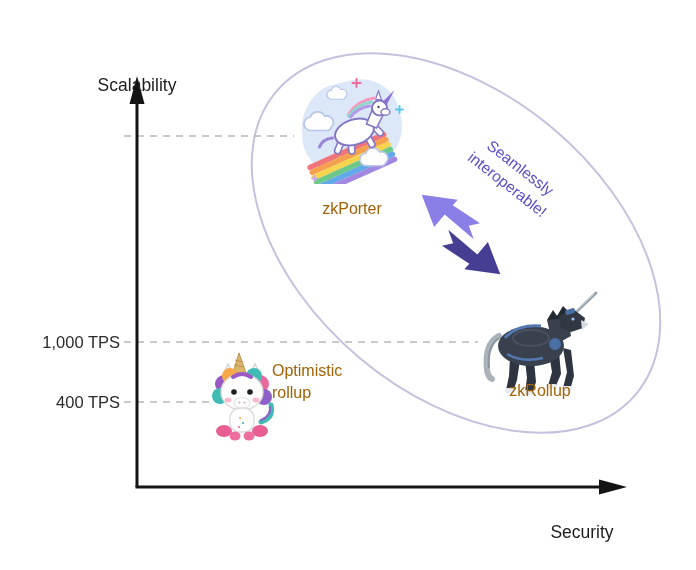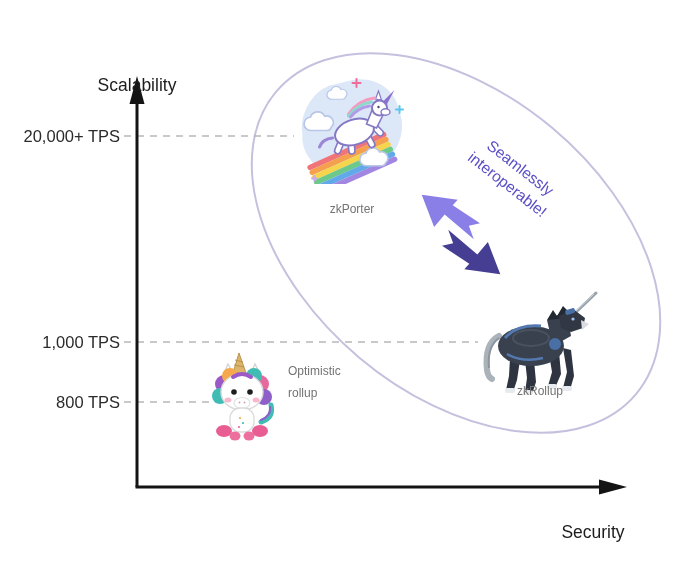--- a/index.html
+++ b/index.html
@@ -4,21 +4,21 @@
 <style>
   html,body{margin:0;padding:0;background:#fff;}
   .canvas{
     position:relative;width:696px;height:570px;background:#ffffff;overflow:hidden;
     font-family:"Liberation Sans", sans-serif;
   }
   .canvas svg.overlay{position:absolute;left:0;top:0;}
   .lbl{position:absolute;white-space:pre-line;}
   .axis-title{font-size:17.5px;color:#1d1d1d;}
   .tick{font-size:16.5px;color:#2b2b2b;text-align:right;line-height:18px;}
-  .sol-label{font-size:12px;color:#737373;line-height:22px;}
+  .sol-label{font-size:16px;color:#a16207;line-height:22px;}
   .center-x{transform:translateX(-50%);text-align:center;}
   .annotation{
     font-size:15.5px;color:#5a4fc6;line-height:21px;text-align:center;
     transform:translate(-50%,-50%) rotate(38deg);
   }
   .art{position:absolute;}
 </style>
 </head>
 <body>
 
@@ -156,27 +156,26 @@
       <rect x="21" y="56" width="24" height="24" rx="10" fill="#ffffff" stroke="#dadada" stroke-width="1.3"></rect>
       <circle cx="31" cy="66" r="1.1" fill="#f5a84c"></circle>
       <circle cx="34" cy="71" r="1.1" fill="#41bcb4"></circle>
       <circle cx="30" cy="75" r="1.1" fill="#e8699e"></circle>
       <ellipse cx="26" cy="84" rx="5.5" ry="4.5" fill="#ec6f9e"></ellipse>
       <ellipse cx="40" cy="84" rx="5.5" ry="4.5" fill="#ec6f9e"></ellipse>
     </svg>
   </div>
 
   <div class="lbl axis-title center-x" style="left:137px;top:46px;margin-top:29px;">Scalability</div>
-  <div class="lbl axis-title center-x" style="left:582px;top:522px;margin-left:11px;">Security</div>
+  <div class="lbl axis-title center-x" style="left:582px;top:522px;">Security</div>
 
-  <div class="lbl tick" style="right:576px;top:127px;">20,000+ TPS</div>
   <div class="lbl tick" style="right:576px;top:333px;">1,000 TPS</div>
-  <div class="lbl tick" style="right:576px;top:393px;">800 TPS</div>
+  <div class="lbl tick" style="right:576px;top:393px;">400 TPS</div>
 
   <div class="lbl sol-label center-x" style="left:352px;top:198px;">zkPorter</div>
   <div class="lbl sol-label center-x" style="left:540px;top:380px;">zkRollup</div>
-  <div class="lbl sol-label" style="left:288px;top:360px;">Optimistic
+  <div class="lbl sol-label" style="left:272px;top:360px;">Optimistic
 rollup</div>
 
   <div class="lbl annotation" style="left:514px;top:176px;">Seamlessly
 interoperable!</div>
 
 </div>
 
 </body></html>

